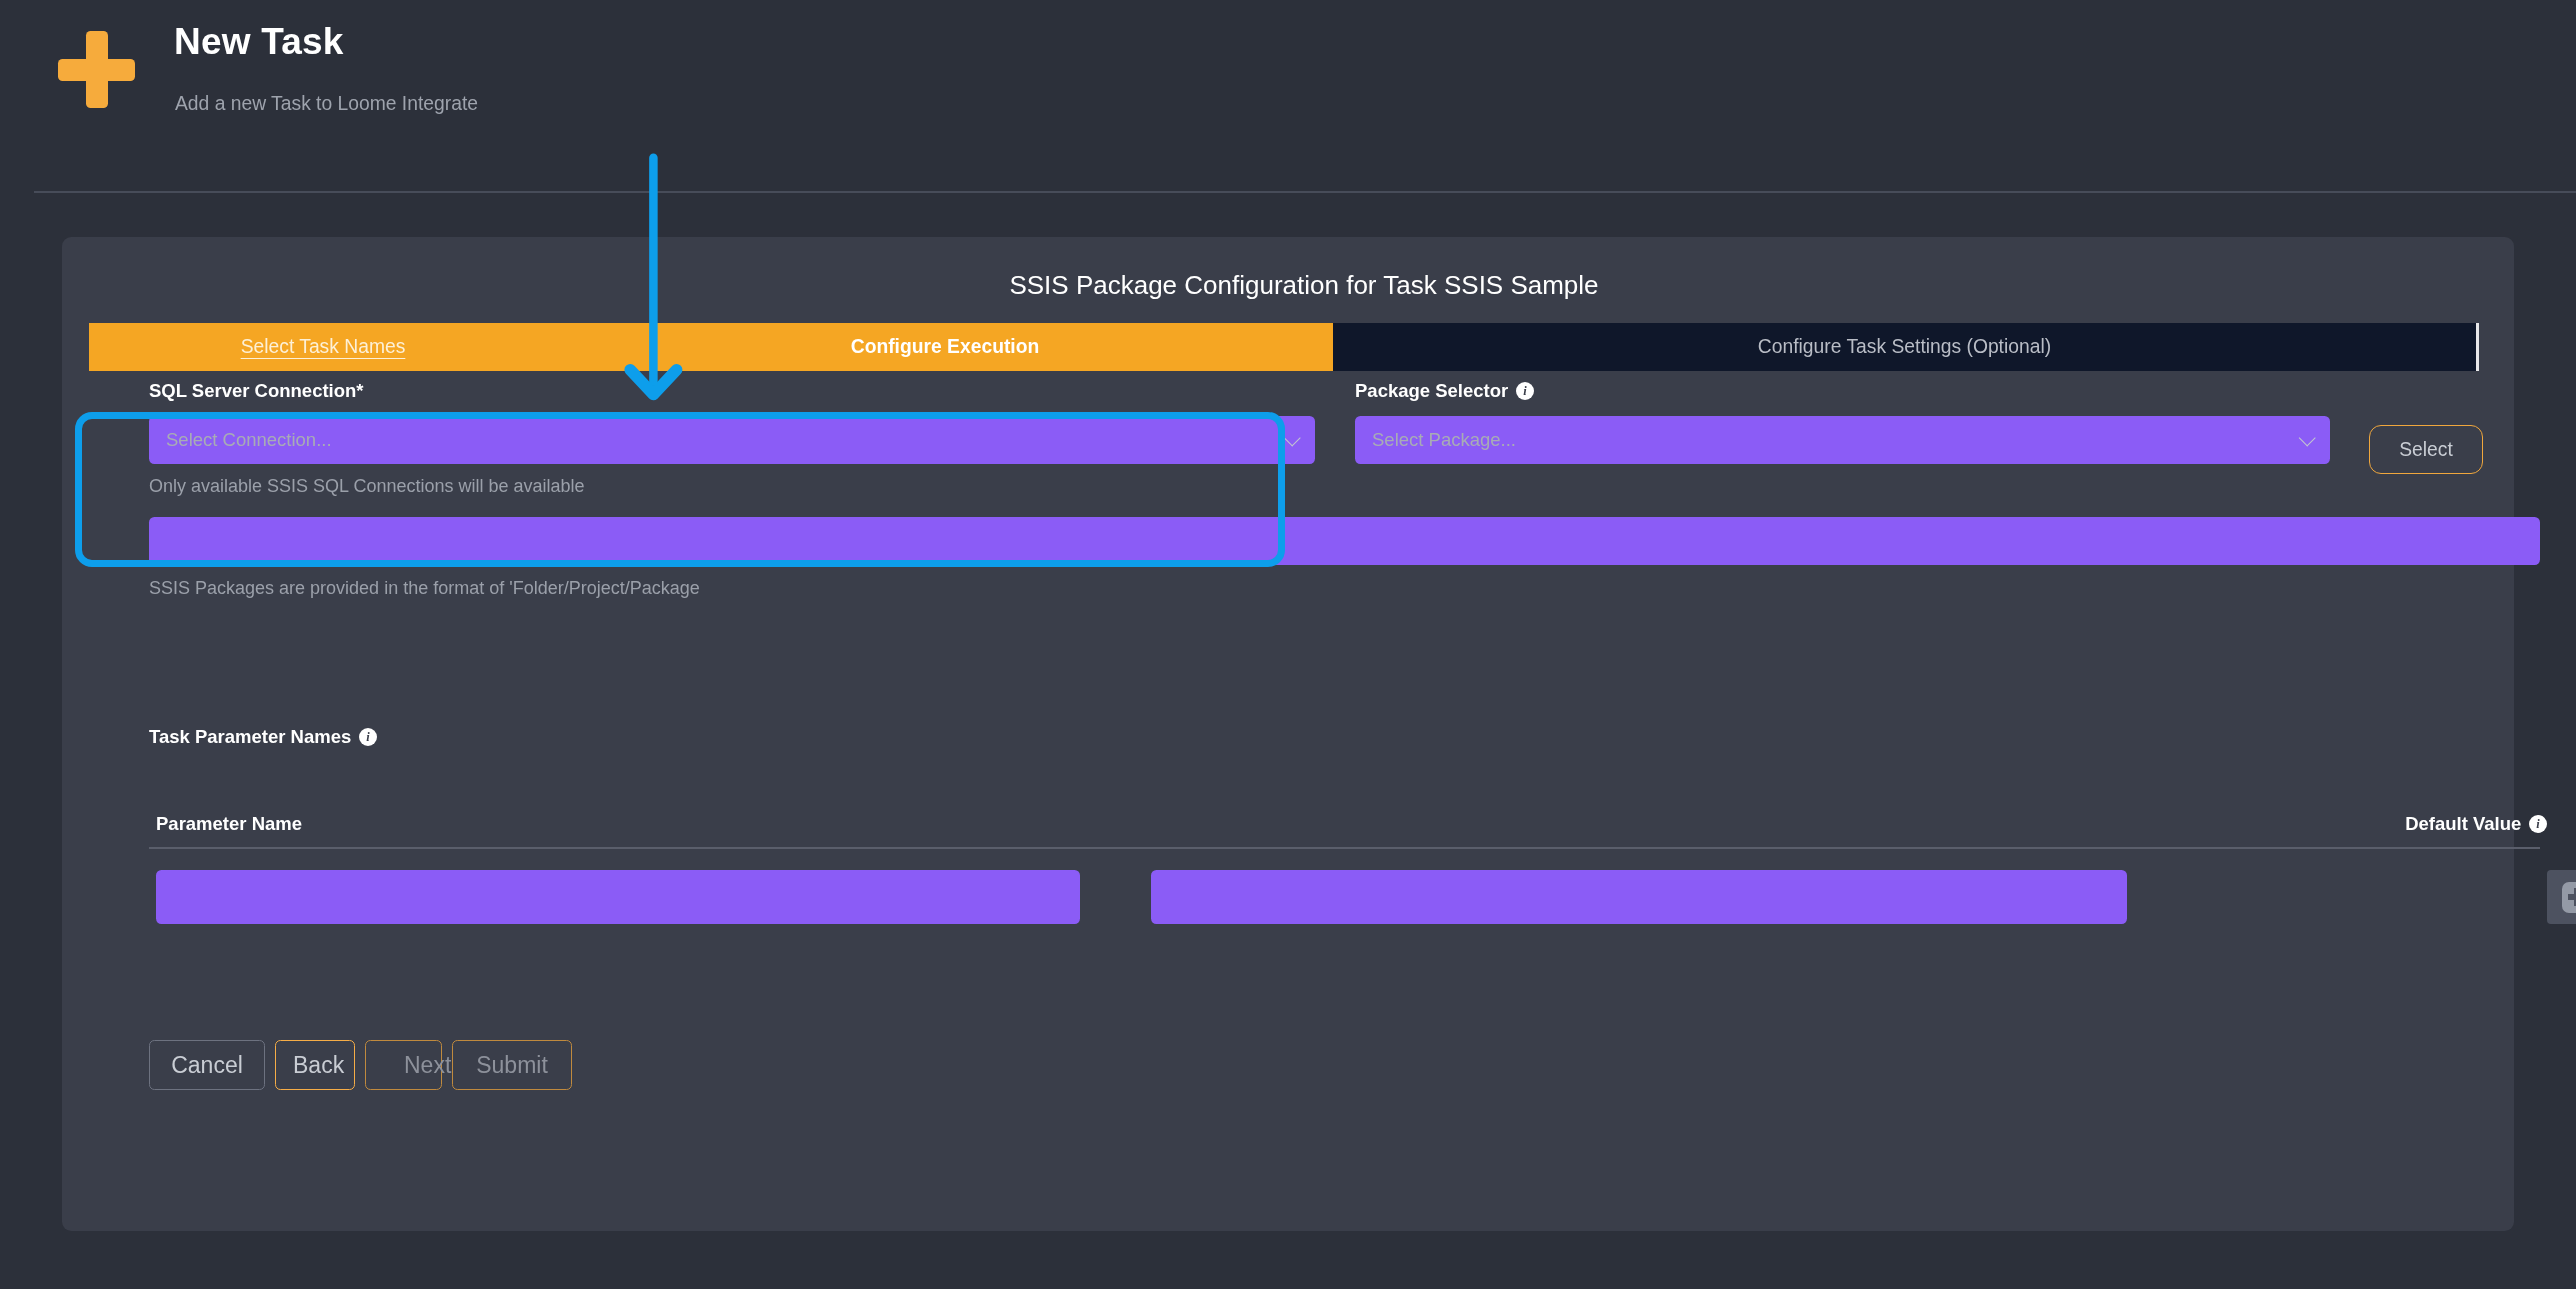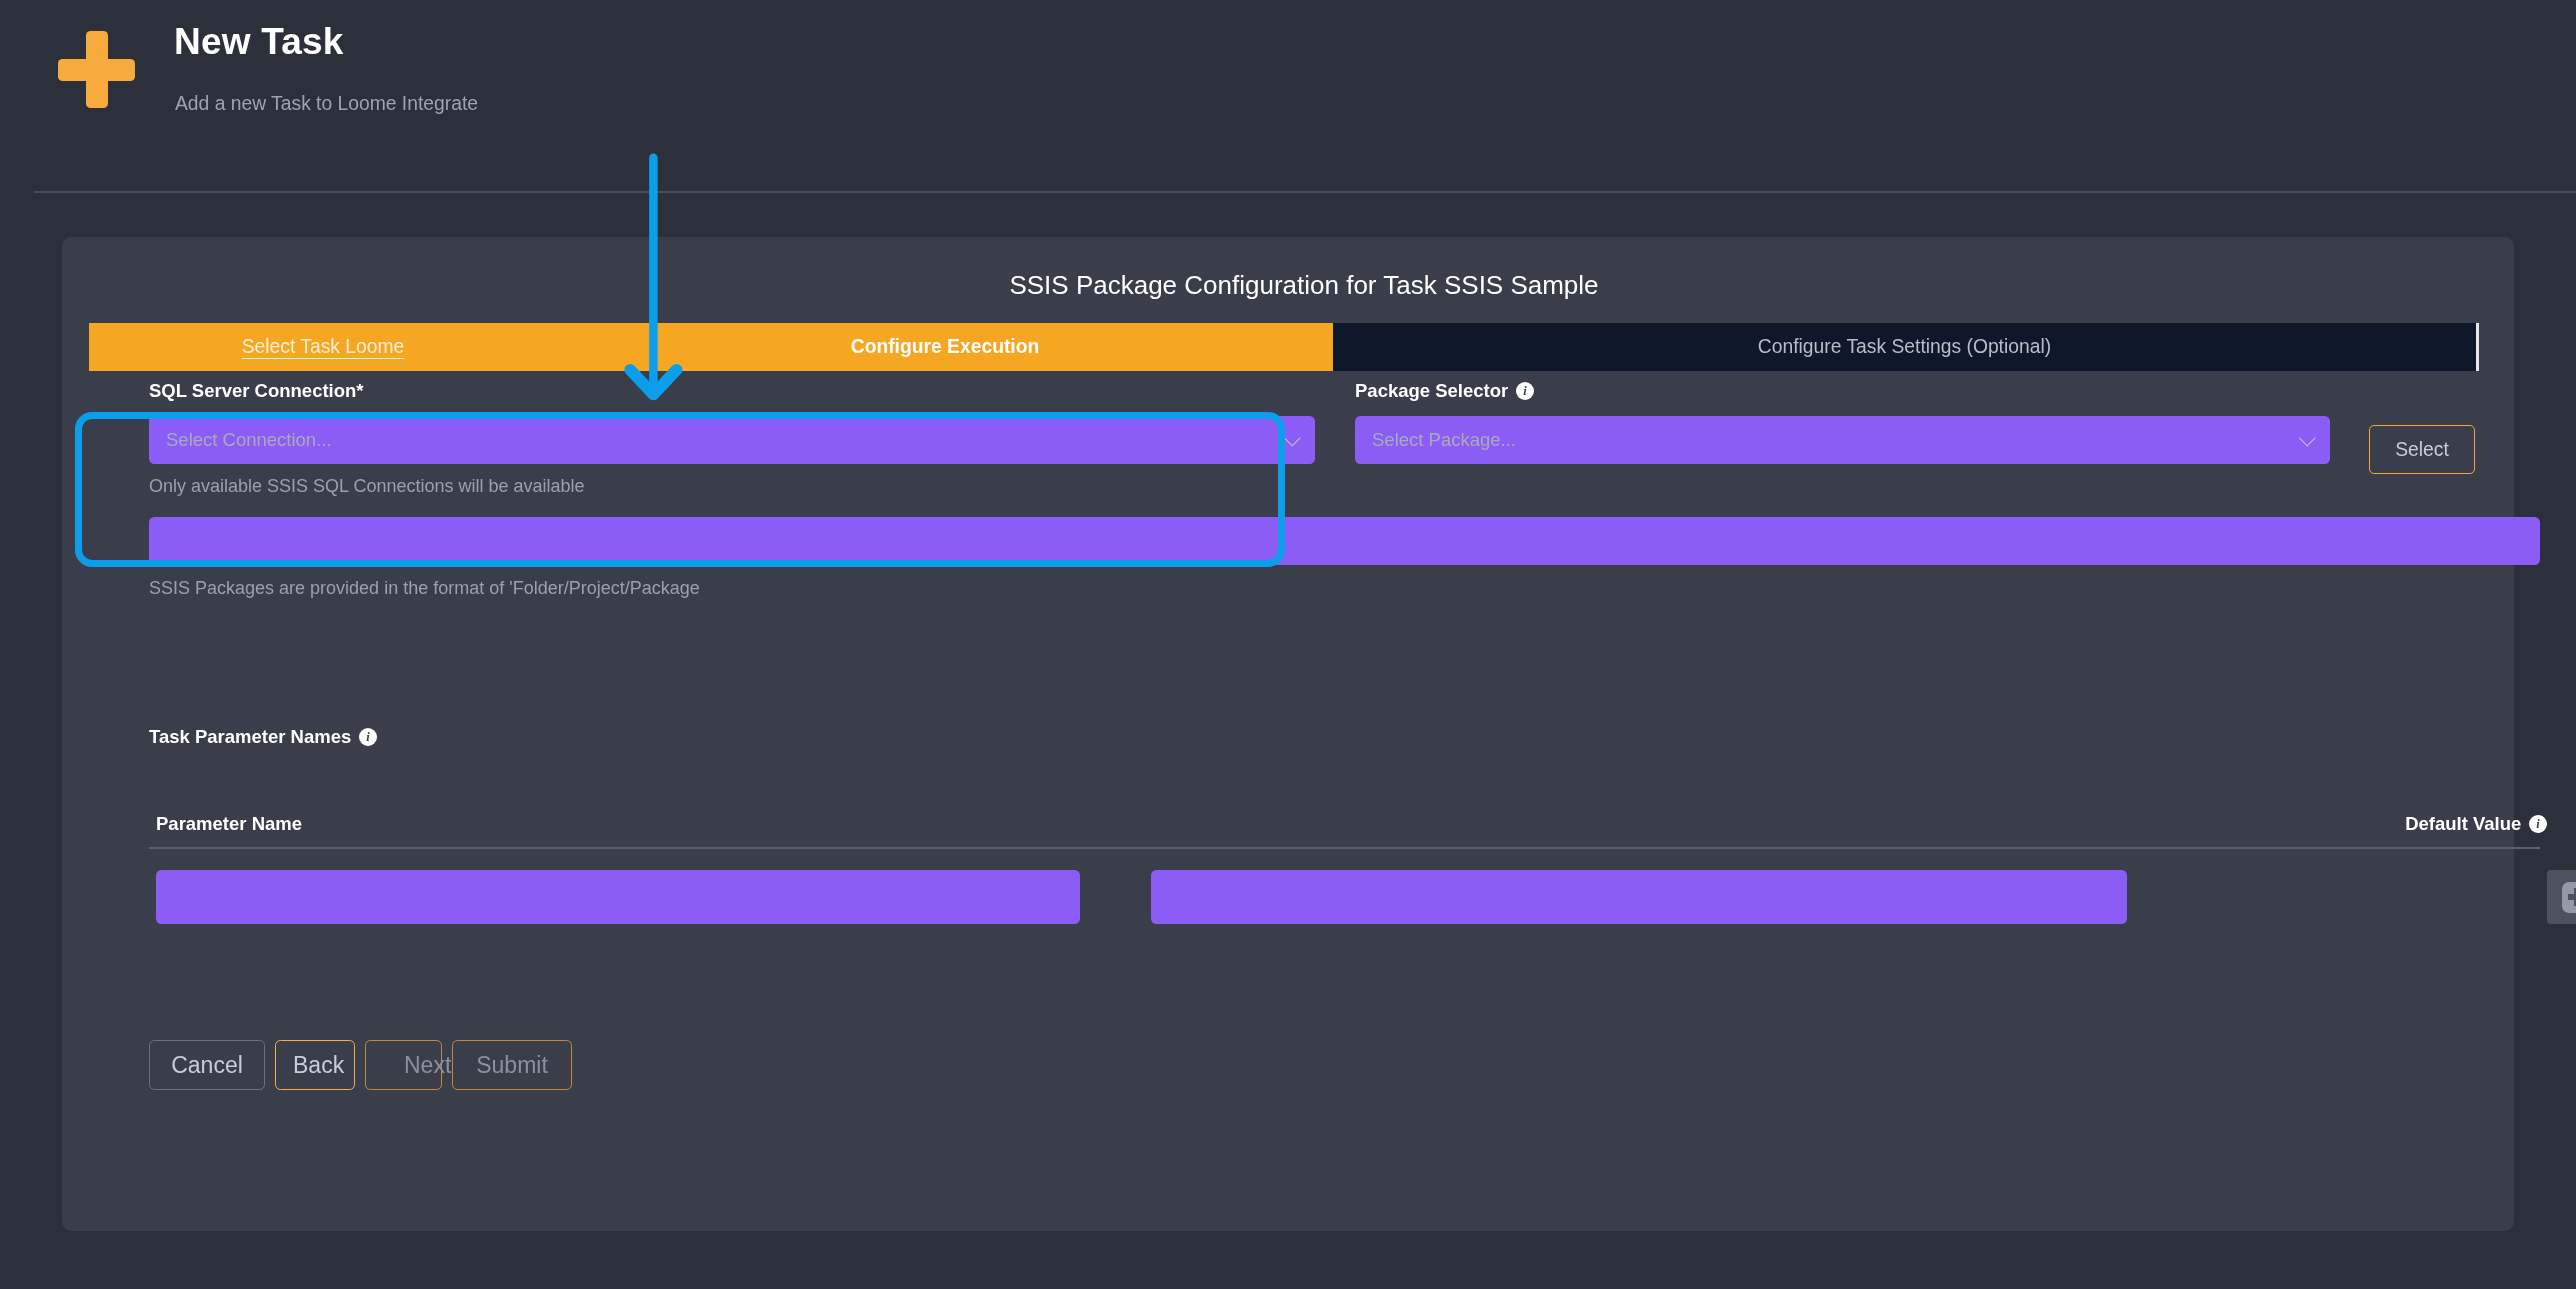--- a/index.html
+++ b/index.html
@@ -107,22 +107,22 @@
     border: 7px solid #0d9eeb; border-radius: 17px;
     pointer-events: none;
   }
 
   
   .grp-pkg { position: absolute; left: 1293px; top: 0; width: 975px; }
   .grp-pkg .field-label { margin-bottom: 14px; }
 
   .select-btn {
     position: absolute; left: 2307px; top: 45px;
-    width: 106px; height: 49px;
-    background: transparent; border: 1.5px solid #f0a73d; border-radius: 5px;
+    width: 114px; height: 49px;
+    background: transparent; border: 1.5px solid #f0a73d; border-radius: 12px;
     color: #c9cdd4; font-size: 19.3px;
     font-family: "Liberation Sans", sans-serif; cursor: pointer;
   }
 
   
   .grp-path { position: absolute; left: 87px; top: 137px; width: 2391px; }
   .grp-path .field-label { margin-bottom: 14px; }
   .grp-path .hint { margin-top: 13px; }
 
   
@@ -188,21 +188,21 @@
   <div class="header-sub">Add a new Task to Loome Integrate</div>
   <div class="header-rule"></div>
 </div>
 
 <div class="card">
 
   <div class="card-title">SSIS Package Configuration for Task SSIS Sample</div>
 
   <div class="tabs">
     <div class="tab tab-1">
-      <span class="tab-lbl">Select Task Loome</span>
+      <span class="tab-lbl">Select Task Names</span>
     </div>
     <div class="tab tab-2">
       <span>Configure Execution</span>
     </div>
     <div class="tab tab-3">
       <span>Configure Task Settings (Optional)</span>
     </div>
   </div>
 
   <div class="form">

